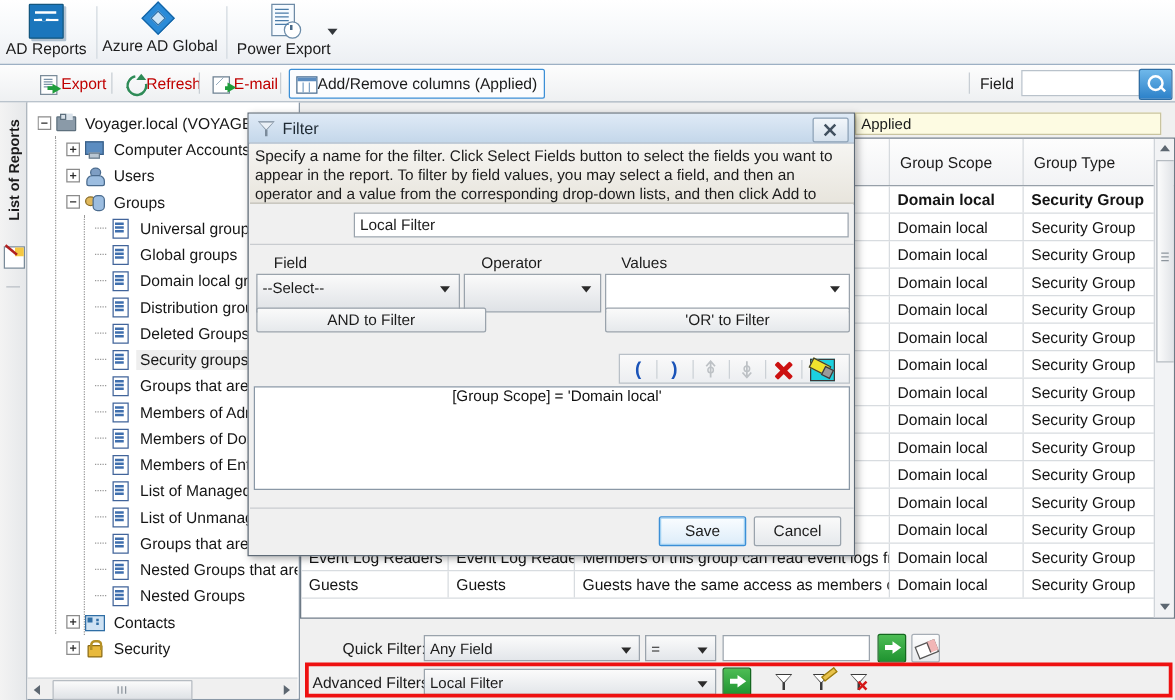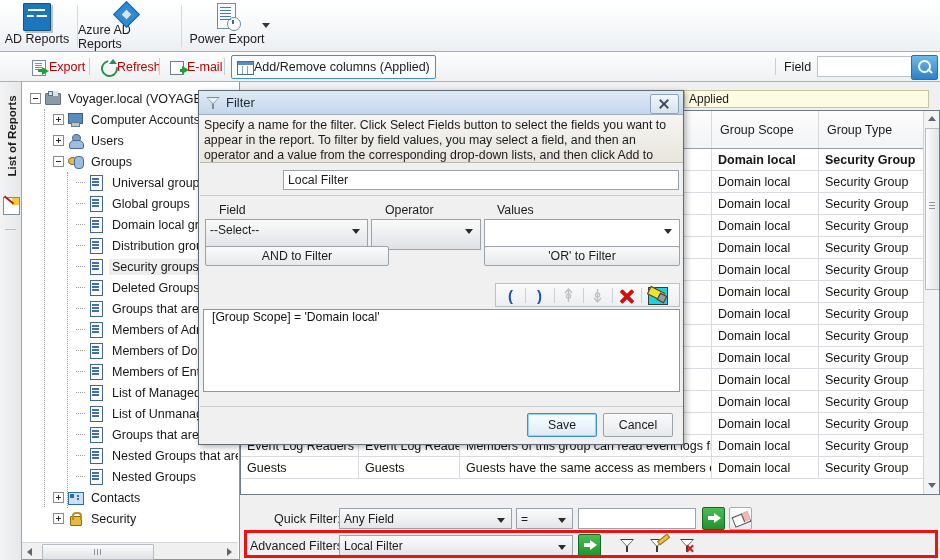--- a/index.html
+++ b/index.html
@@ -293,21 +293,21 @@
     background:#cc1111;border-radius:1px;}
   .redx:before{transform:rotate(45deg);} .redx:after{transform:rotate(-45deg);}
   .yeraser{position:relative;width:18px;height:16px;background:#1cd1e0;border:1px solid #3a3a3a;}
   .yeraser:before{content:"";position:absolute;left:-1px;top:1px;width:14px;height:7px;background:#efe32e;
     border:1px solid #3a3a3a;transform:rotate(27deg);}
   .yeraser:after{content:"";position:absolute;right:1px;bottom:2px;width:6px;height:6px;background:#9a9a9a;
     border:1px solid #3a3a3a;transform:rotate(27deg);}
 
   #expr-list{position:absolute;left:4px;top:218px;width:477px;height:83px;
     background:#fff;border:1px solid #8a98a6;box-sizing:border-box;overflow:hidden;}
-  .expr-row{height:23px;line-height:15px;padding-left:8px;font-size:12.2px;color:#111;white-space:nowrap;}
+  .expr-row{height:23px;line-height:15px;padding-left:8px;font-size:12.2px;color:#111;white-space:nowrap;text-align:center;}
   .expr-row.sel{background:#2f9cf4;color:#fff;}
 
   #dlg-footer-rule{position:absolute;left:1px;top:315px;width:483px;height:1px;background:#c9ccd0;}
   #btn-save{position:absolute;left:328px;top:322px;width:68px;height:22px;
     background:linear-gradient(#fafdff,#dcecf9);border:1px solid #3c8fd6;border-radius:2px;
     box-shadow:0 0 0 1px #9fd0f2 inset;display:flex;align-items:center;justify-content:center;}
   #btn-cancel{position:absolute;left:404px;top:322px;width:68px;height:22px;
     background:linear-gradient(#fafafa,#e6e9ec);border:1px solid #9aa3ac;border-radius:2px;
     display:flex;align-items:center;justify-content:center;}
   #btn-save span,#btn-cancel span{font-size:12.3px;color:#1b1b1b;}
@@ -316,21 +316,21 @@
 <body>
 
 <div id="ribbon" class="abs">
   <div class="rb-item" style="left:2px;width:70px;">
     <div class="ico-adrep"></div>
     <div class="rb-label">AD Reports</div>
   </div>
   <div class="rb-sep" style="left:77px;"></div>
   <div class="rb-item" style="left:78px;width:100px;">
     <div class="ico-azure"></div>
-    <div class="rb-label">Azure AD Reports</div>
+    <div class="rb-label">Azure AD Global</div>
   </div>
   <div class="rb-sep" style="left:181px;"></div>
   <div class="rb-item" style="left:183px;width:88px;">
     <div class="ico-pexp">
         <div class="ico-pexp-clock"></div>
       </div>
     <div class="rb-label">Power Export</div>
   </div>
   <div class="rb-caret" style="left:262px;top:23px;"></div>
 </div>
@@ -420,29 +420,29 @@
       <div class="tnode" style="padding-left: 46px;">
         <span class="tdots"></span>
         <span class="ticon ic-rep"></span>
         <span class="tlabel">Domain local groups</span>
       </div>
       <div class="tnode" style="padding-left: 46px;">
         <span class="tdots"></span>
         <span class="ticon ic-rep"></span>
         <span class="tlabel">Distribution groups</span>
       </div>
+      <div class="tnode" style="padding-left: 46px;">
+        <span class="tdots"></span>
+        <span class="ticon ic-rep"></span>
+        <span class="tlabel">Deleted Groups</span>
+      </div>
       <div class="tnode sel" style="padding-left: 46px;">
         <span class="tdots"></span>
         <span class="ticon ic-rep"></span>
         <span class="tlabel">Security groups</span>
-      </div>
-      <div class="tnode" style="padding-left: 46px;">
-        <span class="tdots"></span>
-        <span class="ticon ic-rep"></span>
-        <span class="tlabel">Deleted Groups</span>
       </div>
       <div class="tnode" style="padding-left: 46px;">
         <span class="tdots"></span>
         <span class="ticon ic-rep"></span>
         <span class="tlabel">Groups that are empty</span>
       </div>
       <div class="tnode" style="padding-left: 46px;">
         <span class="tdots"></span>
         <span class="ticon ic-rep"></span>
         <span class="tlabel">Members of Administrators</span>

